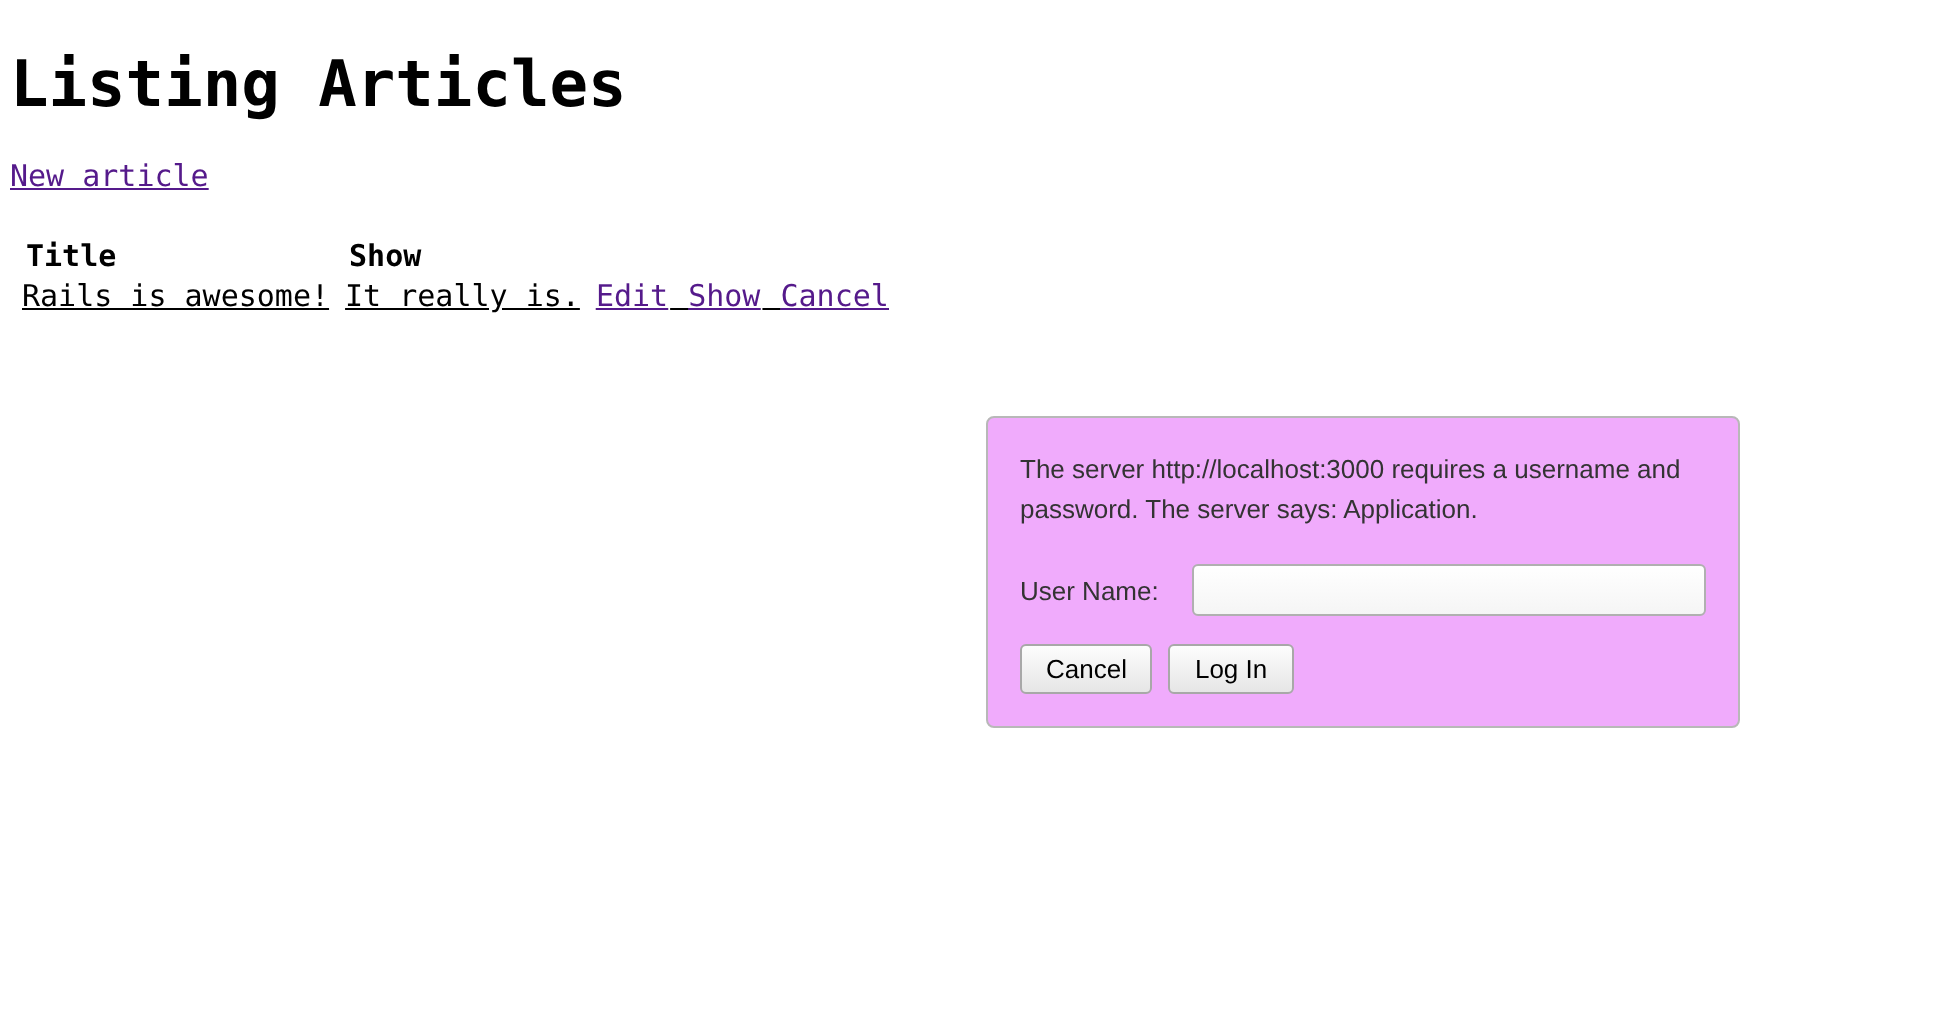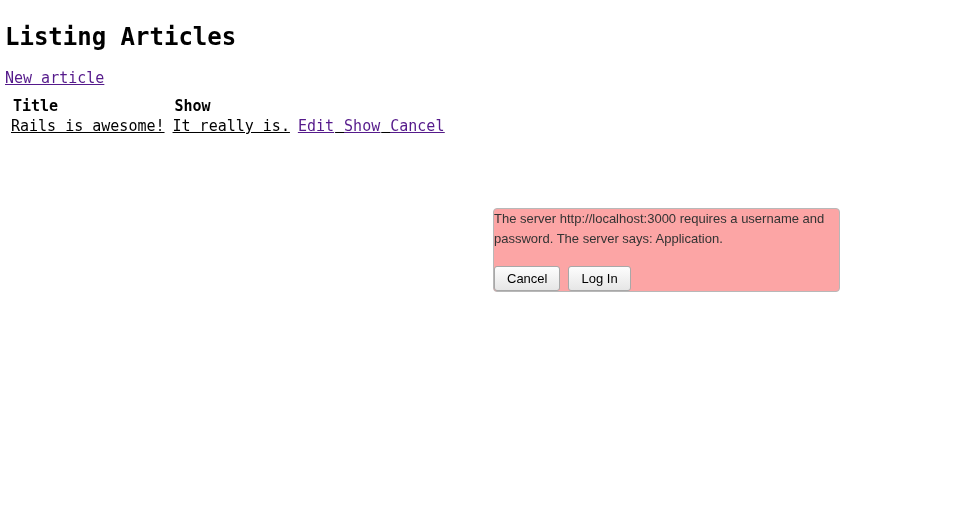--- a/index.html
+++ b/index.html
@@ -9,31 +9,31 @@
       margin: 0;
       padding: 5px;
       font-family: monospace;
       background: #fff;
       position: relative;
       width: 972px;
       height: 514px;
     }
     h1 {
       font-family: monospace;
-      font-size: 24px;
+      font-size: 32px;
       font-weight: bold;
       margin: 18px 0;
     }
     a {
       color: #551a8b;
       text-decoration: underline;
     }
     .new-article-link {
       display: inline-block;
-      margin-bottom: 8px;
+      margin-bottom: 20px;
       font-size: 15px;
     }
     table {
       border-collapse: separate;
       border-spacing: 4px 2px;
       font-family: monospace;
       font-size: 15px;
     }
     th {
       font-weight: bold;
@@ -45,25 +45,25 @@
       padding: 0 2px;
       text-decoration: underline;
     }
     .action-links a {
       margin-right: 1px;
     }
     .dialog {
       position: absolute;
       left: 493px;
       top: 208px;
-      width: 347px;
-      background: #fca5a5;
+      width: 377px;
+      background: #f0abfc;
       border: 1px solid #b8b8b8;
       border-radius: 4px;
-      padding: 0;
+      padding: 16px;
       font-family: sans-serif;
       font-size: 13px;
       color: #333;
     }
     .dialog-message {
       margin-bottom: 18px;
       line-height: 1.5;
     }
     .dialog-row {
       display: flex;
@@ -124,20 +124,24 @@
         <a href="#">Edit</a>
         <a href="#">Show</a>
         <a href="#">Cancel</a>
       </td>
     </tr>
   </tbody>
 </table>
 
 <div class="dialog">
   <div class="dialog-message">The server http://localhost:3000 requires a username and password. The server says: Application.</div>
+  <div class="dialog-row">
+    <div class="dialog-label">User Name:</div>
+    <input type="text" class="dialog-input" style="">
+  </div>
   <div class="dialog-buttons">
     <button class="dialog-button">Cancel</button>
     <button class="dialog-button">Log In</button>
   </div>
 </div>
 
 
 
 
 </body></html>

